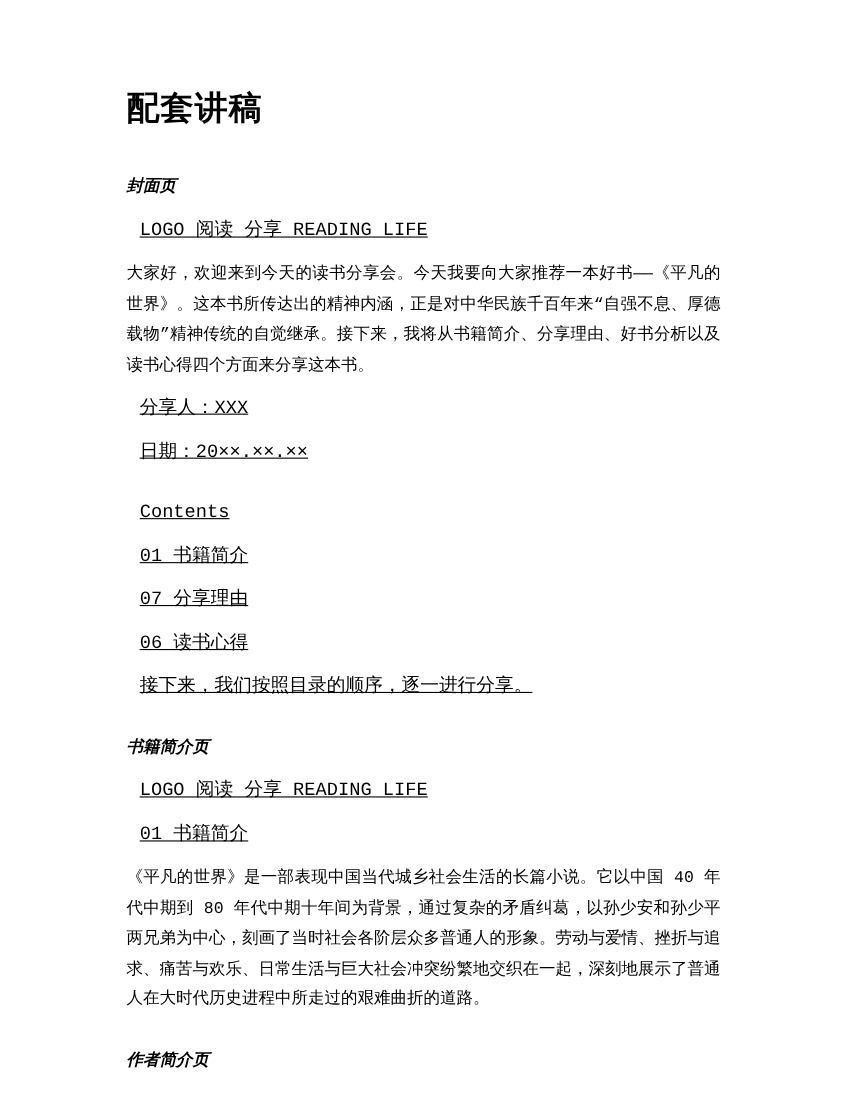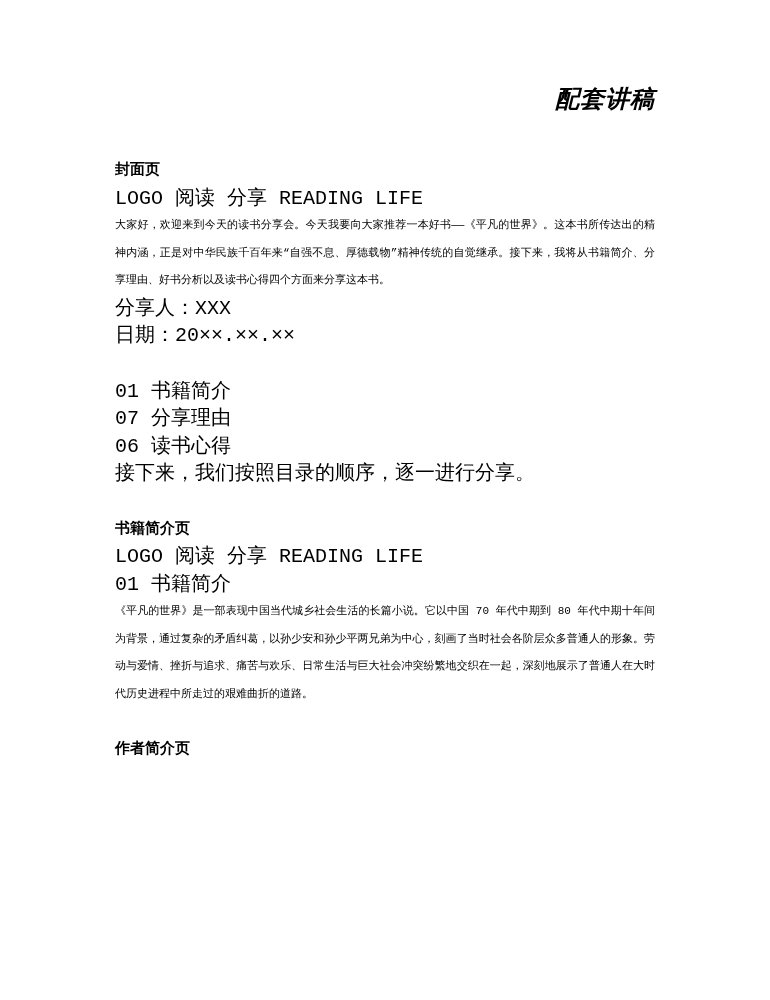--- a/index.html
+++ b/index.html
@@ -16,78 +16,80 @@
   }
   .doc {
     box-sizing: border-box;
     width: 770px;
     height: 1000px;
     padding: 86px 115px 0 115px;
     background: #ffffff;
   }
   .doc-title {
     margin: 0 0 41px 0;
-    font-size: 24px;
+    font-size: 30px;
     line-height: 30px;
     font-weight: bold;
-    text-align: right;
+    text-align: left;
     letter-spacing: 1px;
-    font-style: italic;
   }
   .doc-section {
     margin: 0;
   }
   .doc-section + .doc-section {
     margin-top: 28px; 
   }
   .sec-heading {
     margin: 0;
     font-size: 15px;
     line-height: 27.5px;
     font-weight: bold;
+    font-style: italic;
   }
   .line {
-    margin: 0;
-    font-size: 20px;
+    margin: 12px;
+    font-size: 17px;
     line-height: 27.5px;
     white-space: pre-wrap;
+    text-decoration: underline;
   }
   .para {
     margin: 0;
-    font-size: 11px;
+    font-size: 15px;
     line-height: 27.5px;
     text-align: justify;
   }
 </style>
 </head>
 <body>
 
 <div class="doc">
 
   <h1 class="doc-title">配套讲稿</h1>
 
   <section class="doc-section">
     <h2 class="sec-heading">封面页</h2>
     <p class="line">LOGO 阅读 分享 READING LIFE</p>
     <p class="para">大家好，欢迎来到今天的读书分享会。今天我要向大家推荐一本好书——《平凡的世界》。这本书所传达出的精神内涵，正是对中华民族千百年来“自强不息、厚德载物”精神传统的自觉继承。接下来，我将从书籍简介、分享理由、好书分析以及读书心得四个方面来分享这本书。</p>
     <p class="line">分享人：XXX</p>
     <p class="line">日期：20××.××.××</p>
   </section>
 
   <section class="doc-section">
+    <p class="line">Contents</p>
     <p class="line">01 书籍简介</p>
     <p class="line">07 分享理由</p>
     <p class="line">06 读书心得</p>
     <p class="line">接下来，我们按照目录的顺序，逐一进行分享。</p>
   </section>
 
   <section class="doc-section">
     <h2 class="sec-heading">书籍简介页</h2>
     <p class="line">LOGO 阅读 分享 READING LIFE</p>
     <p class="line">01 书籍简介</p>
-    <p class="para">《平凡的世界》是一部表现中国当代城乡社会生活的长篇小说。它以中国 70 年代中期到 80 年代中期十年间为背景，通过复杂的矛盾纠葛，以孙少安和孙少平两兄弟为中心，刻画了当时社会各阶层众多普通人的形象。劳动与爱情、挫折与追求、痛苦与欢乐、日常生活与巨大社会冲突纷繁地交织在一起，深刻地展示了普通人在大时代历史进程中所走过的艰难曲折的道路。</p>
+    <p class="para">《平凡的世界》是一部表现中国当代城乡社会生活的长篇小说。它以中国 40 年代中期到 80 年代中期十年间为背景，通过复杂的矛盾纠葛，以孙少安和孙少平两兄弟为中心，刻画了当时社会各阶层众多普通人的形象。劳动与爱情、挫折与追求、痛苦与欢乐、日常生活与巨大社会冲突纷繁地交织在一起，深刻地展示了普通人在大时代历史进程中所走过的艰难曲折的道路。</p>
   </section>
 
   <section class="doc-section">
     <h2 class="sec-heading">作者简介页</h2>
   </section>
 
 </div>
 
 </body></html>

